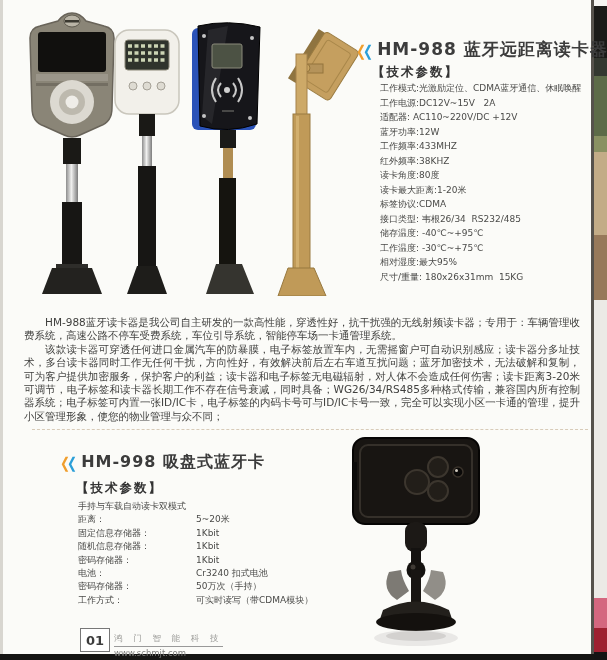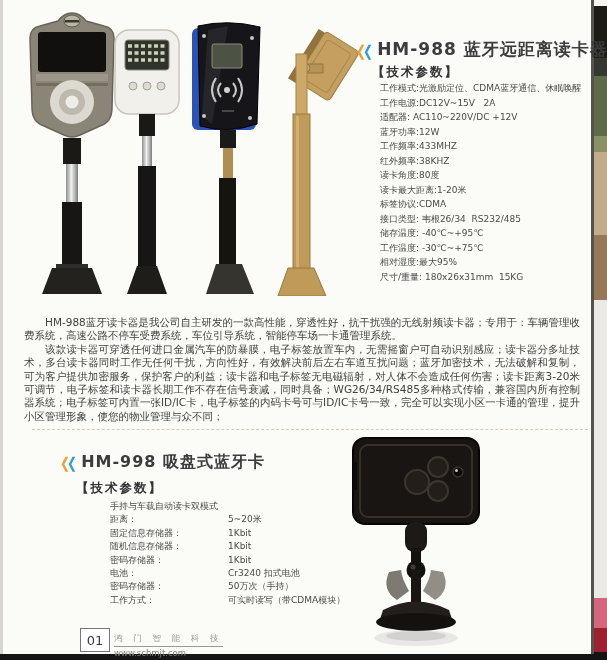--- a/index.html
+++ b/index.html
@@ -28,26 +28,26 @@
   .specs-988{position:absolute;left:380px;top:81px;width:215px;font-size:9px;color:#4a4a48;}
   .specs-988 .spec-line{height:14.5px;line-height:14.5px;white-space:pre;overflow:hidden;}
 
   
   .desc{position:absolute;left:24px;top:316px;width:556px;font-size:10.5px;line-height:13.4px;color:#3f3f3d;text-align:justify;}
   .desc p{margin:0;text-indent:2em;}
   .dashed-sep{position:absolute;left:32px;top:429px;width:556px;border-top:1px dashed #d8cbb8;}
 
   
   .specs-998{position:absolute;left:78px;top:500px;width:260px;font-size:9px;color:#4a4a48;}
-  .specs-998 .krow{height:13.4px;line-height:13.4px;white-space:pre;margin-left:32px;}
+  .specs-998 .krow{height:13.4px;line-height:13.4px;white-space:pre;}
   .klabel{display:inline-block;width:118px;}
 
   
   .footer{position:absolute;left:80px;top:628px;display:flex;align-items:flex-start;}
-  .page-num-box{width:28px;height:22px;border:1.5px solid #777;color:#3c3c3c;font-size:13px;font-weight:normal;
+  .page-num-box{width:28px;height:22px;border:1.5px solid #777;color:#3c3c3c;font-size:13px;font-weight:bold;
     display:flex;align-items:center;justify-content:center;background:#fff;}
   .footer-col{margin-left:4px;margin-top:5px;}
   .company{font-size:8.5px;color:#9b9b98;letter-spacing:4px;white-space:nowrap;}
   .website{font-size:8.5px;color:#7e7e7c;border-top:1px solid #999;margin-top:1px;padding-top:1px;white-space:nowrap;}
 </style>
 </head>
 <body>
 
 <div class="page">
 

